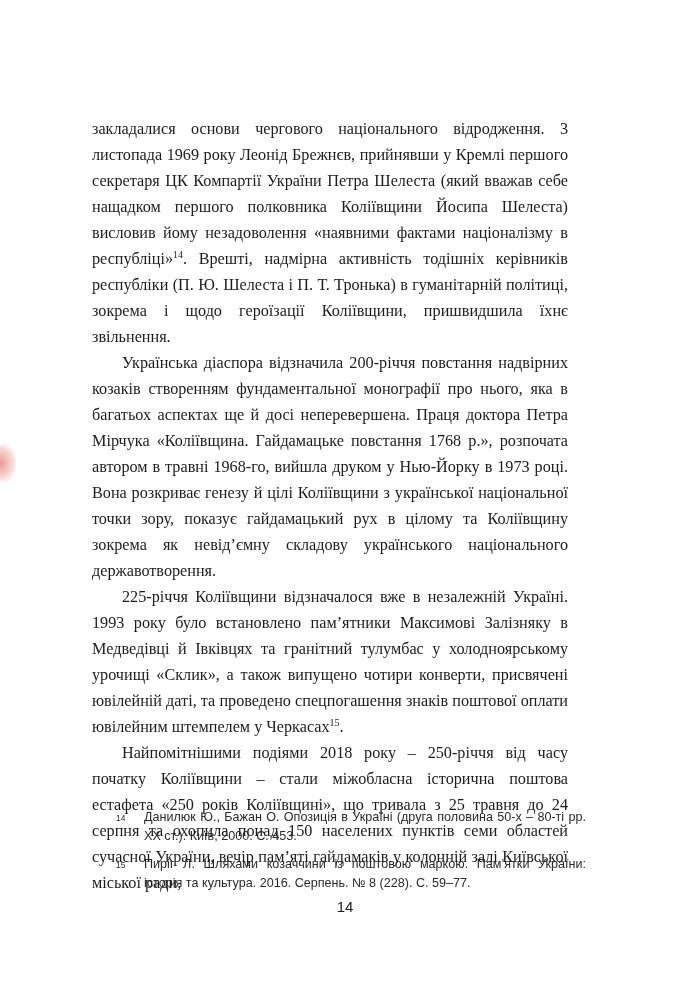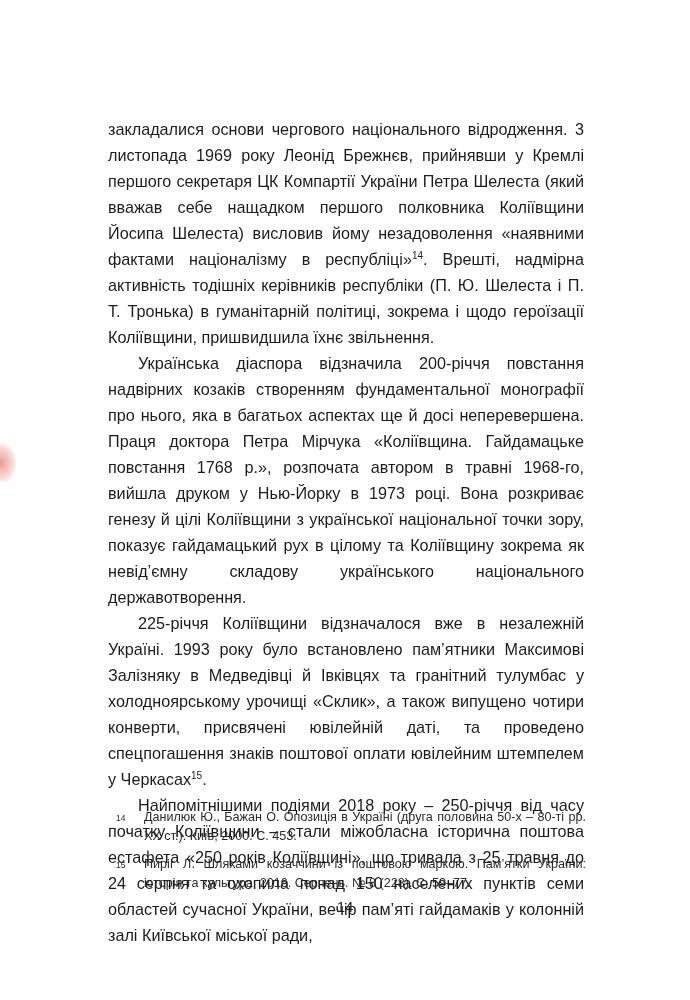--- a/index.html
+++ b/index.html
@@ -12,23 +12,24 @@
     width: 690px;
     height: 1000px;
     background: #ffffff;
     font-family: "Liberation Sans", "DejaVu Sans", sans-serif;
     color: #1c1c1c;
     overflow: hidden;
     box-sizing: border-box;
   }
   .text-block {
     position: absolute;
-    left: 108px;
+    left: 92px;
     top: 116px;
     width: 476px;
+    font-family: Liberation Serif, serif;
   }
   .para {
     margin: 0;
     font-size: 16.2px;
     line-height: 26px;
     text-align: justify;
     color: #1c1c1c;
   }
   .para.indent {
     text-indent: 30px;

